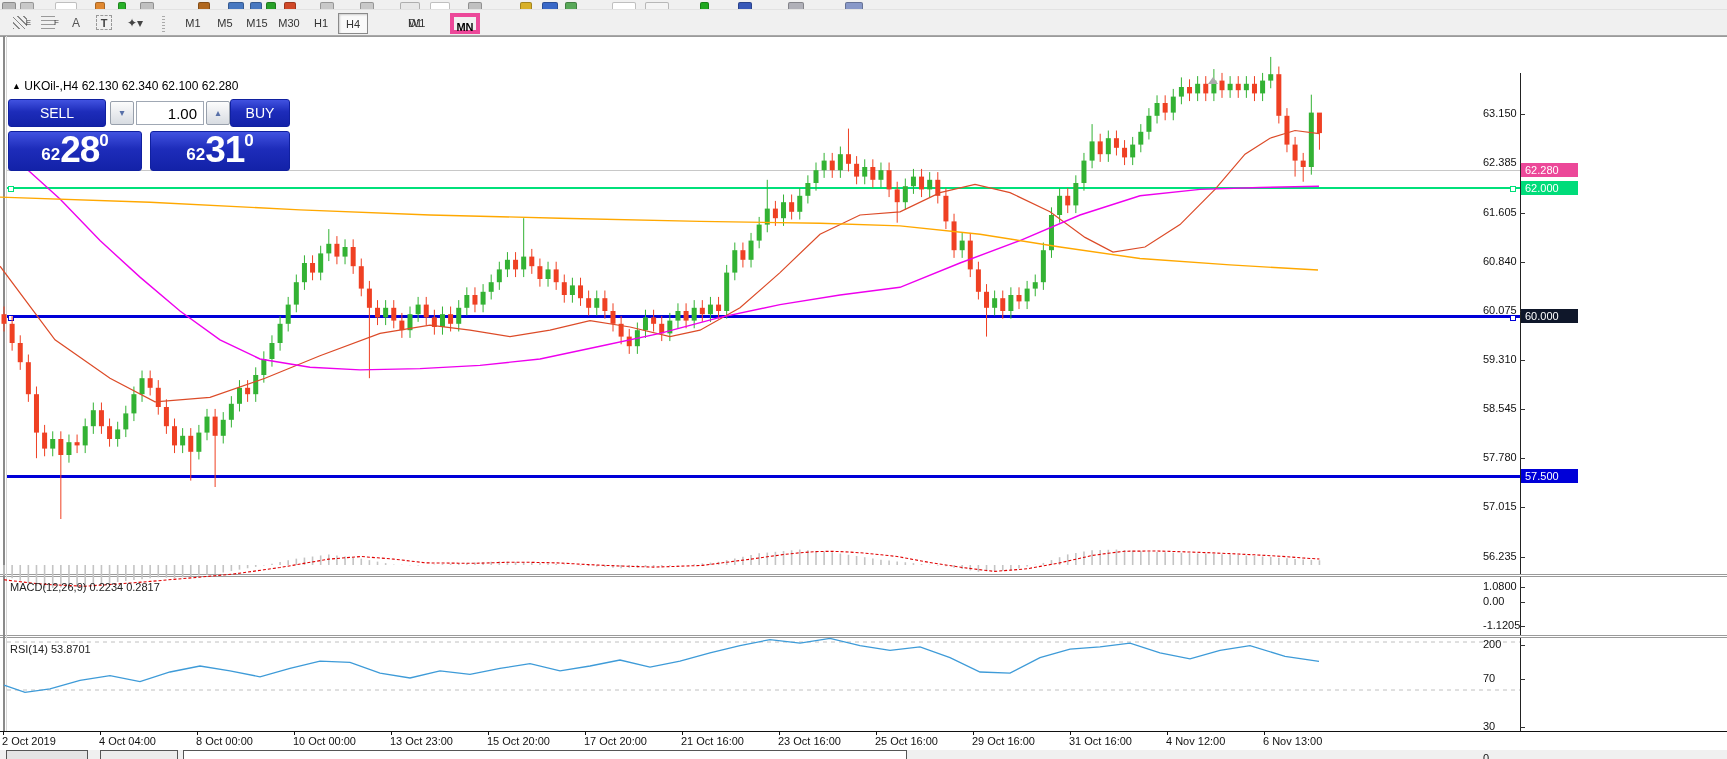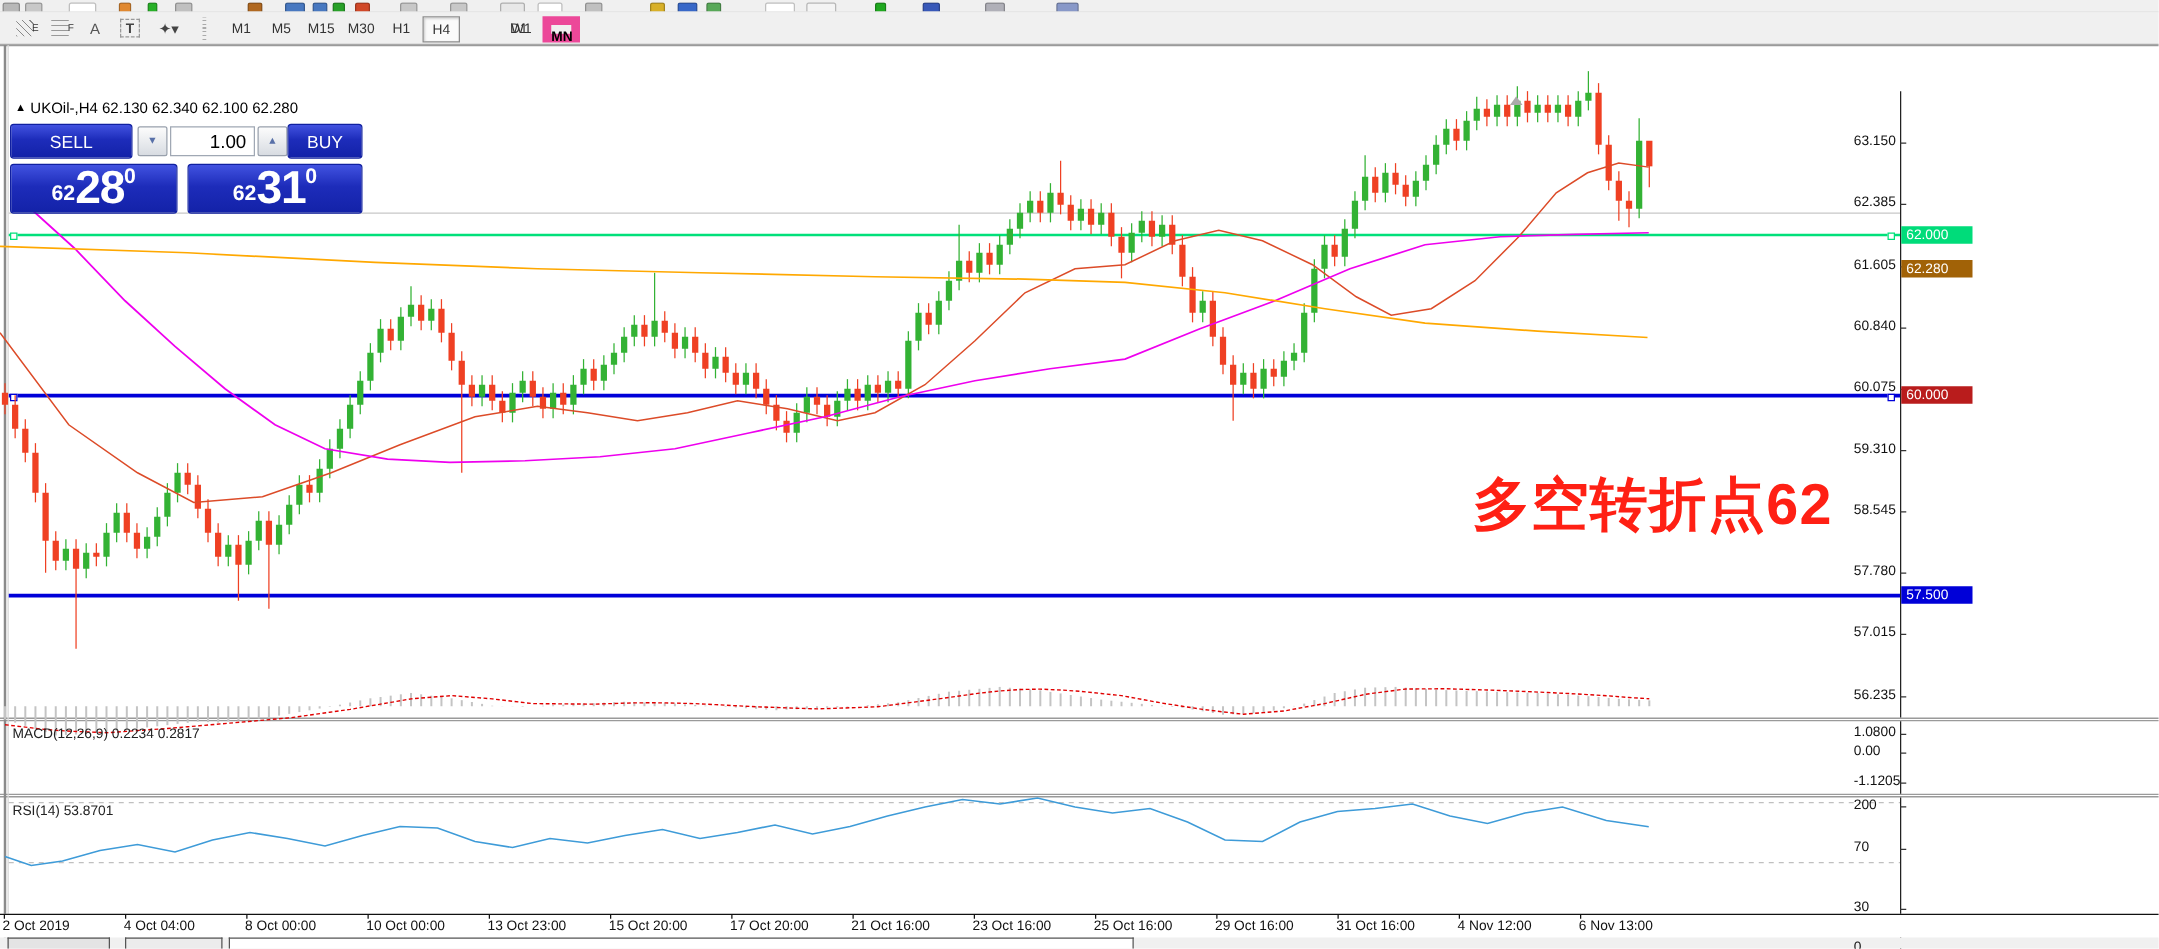--- a/index.html
+++ b/index.html
@@ -21,21 +21,21 @@
            width:14px; height:13px; display:inline-block; margin-top:4px; }
   .sub-ltr { position:absolute; right:1px; bottom:0; font-size:8px; color:#333; }
   .t-dash { border:1px dashed #999; width:16px; height:15px; margin:3px auto 0;
             font-size:11px; line-height:14px; color:#444; font-weight:bold; }
   .tb-sep { position:absolute; top:4px; width:3px; height:18px;
             background:repeating-linear-gradient(0deg,#aaa 0 1px,transparent 1px 3px); }
   .tf-btn { position:absolute; top:3px; width:30px; height:21px; font-size:11px;
             color:#333; text-align:center; line-height:20px; cursor:default; }
   .tf-btn.active { border:1px solid #8a8a8a; background:#fafafa;
                    box-shadow:inset 1px 1px 2px rgba(0,0,0,.18); }
-  .tf-btn.outlined { border:7px solid #ec4899; font-weight:bold; color:#000; }
+  .tf-btn.outlined { border:4px solid #ec4899; font-weight:bold; color:#000;margin-left:16px; }
 
   
   #chart-region { position:absolute; left:0; top:36px; width:1727px; height:723px;
                   background:#fff; border-top:1px solid #9a9a9a; }
   #left-border1 { position:absolute; left:3px; top:36px; width:2px; height:714px; background:#8a8a8a; }
   #left-border2 { position:absolute; left:6px; top:36px; width:1px; height:714px; background:#d6d6d6; }
   #axis-line-main { position:absolute; left:1520px; top:36px; width:1px; height:501px; background:#222; }
   #axis-line-macd { position:absolute; left:1520px; top:540px; width:1px; height:58px; background:#222; }
   #axis-line-rsi  { position:absolute; left:1520px; top:601px; width:1px; height:130px; background:#222; }
 
@@ -183,21 +183,20 @@
           <span class="pt-big">28</span>
           <span class="pt-sup">0</span>
       </div>
       <div class="price-tile blue-grad" style="left:142px;width:140px">
         <span class="pt-small">62</span>
           <span class="pt-big">31</span>
           <span class="pt-sup">0</span>
       </div>
     </div>
 
-    <div id="annotation">多空转折点62</div>
 
     <div class="ind-label" style="top:544px">MACD(12,26,9) 0.2234 0.2817</div>
     <div class="ind-label" style="top:606px">RSI(14) 53.8701</div>
 
     <div class="sep-band" style="top:537px"></div>
     <div class="sep-band" style="top:598px"></div>
 
     <div id="axis-labels-layer">
         <div class="ax-tick" style="top: 77px;"></div>
         <div class="ax-lab" style="top: 70px;">63.150</div>
@@ -225,23 +224,23 @@
         <div class="ax-lab" style="top: 558px;">0.00</div>
         <div class="ax-tick" style="top: 589px;"></div>
         <div class="ax-lab" style="top: 582px;">-1.1205</div>
         <div class="ax-tick" style="top: 608px;"></div>
         <div class="ax-lab" style="top: 601px;">200</div>
         <div class="ax-tick" style="top: 642px;"></div>
         <div class="ax-lab" style="top: 635px;">70</div>
         <div class="ax-tick" style="top: 690px;"></div>
         <div class="ax-lab" style="top: 683px;">30</div>
         <div class="ax-lab" style="top: 715px;">0</div>
-        <div class="badge" style="top: 126px; background: #a16207; color: rgb(255, 255, 255); margin-top: 45px;">62.280</div>
+        <div class="badge" style="top: 126px; background: #ec4899; color: rgb(255, 255, 255);">62.280</div>
         <div class="badge" style="top: 144px; background: rgb(0, 220, 122); color: rgb(255, 255, 255);">62.000</div>
-        <div class="badge" style="top: 272px; background: #b91c1c; color: rgb(255, 255, 255);">60.000</div>
+        <div class="badge" style="top: 272px; background: #0f172a; color: rgb(255, 255, 255);">60.000</div>
         <div class="badge" style="top: 432px; background: rgb(0, 0, 216); color: rgb(255, 255, 255);">57.500</div>
       </div>
     <div id="axis-line-main"></div>
     <div id="axis-line-macd"></div>
     <div id="axis-line-rsi"></div>
   </div>
 
   <svg id="plot" width="1727" height="759">
       <line x1="4" x2="4" y1="306.52" y2="331.48" stroke="#ef4023" stroke-width="1"></line>
       <rect x="1.5" y="314.1999999999998" width="5" height="9.600000000000364" fill="#ef4023"></rect>

